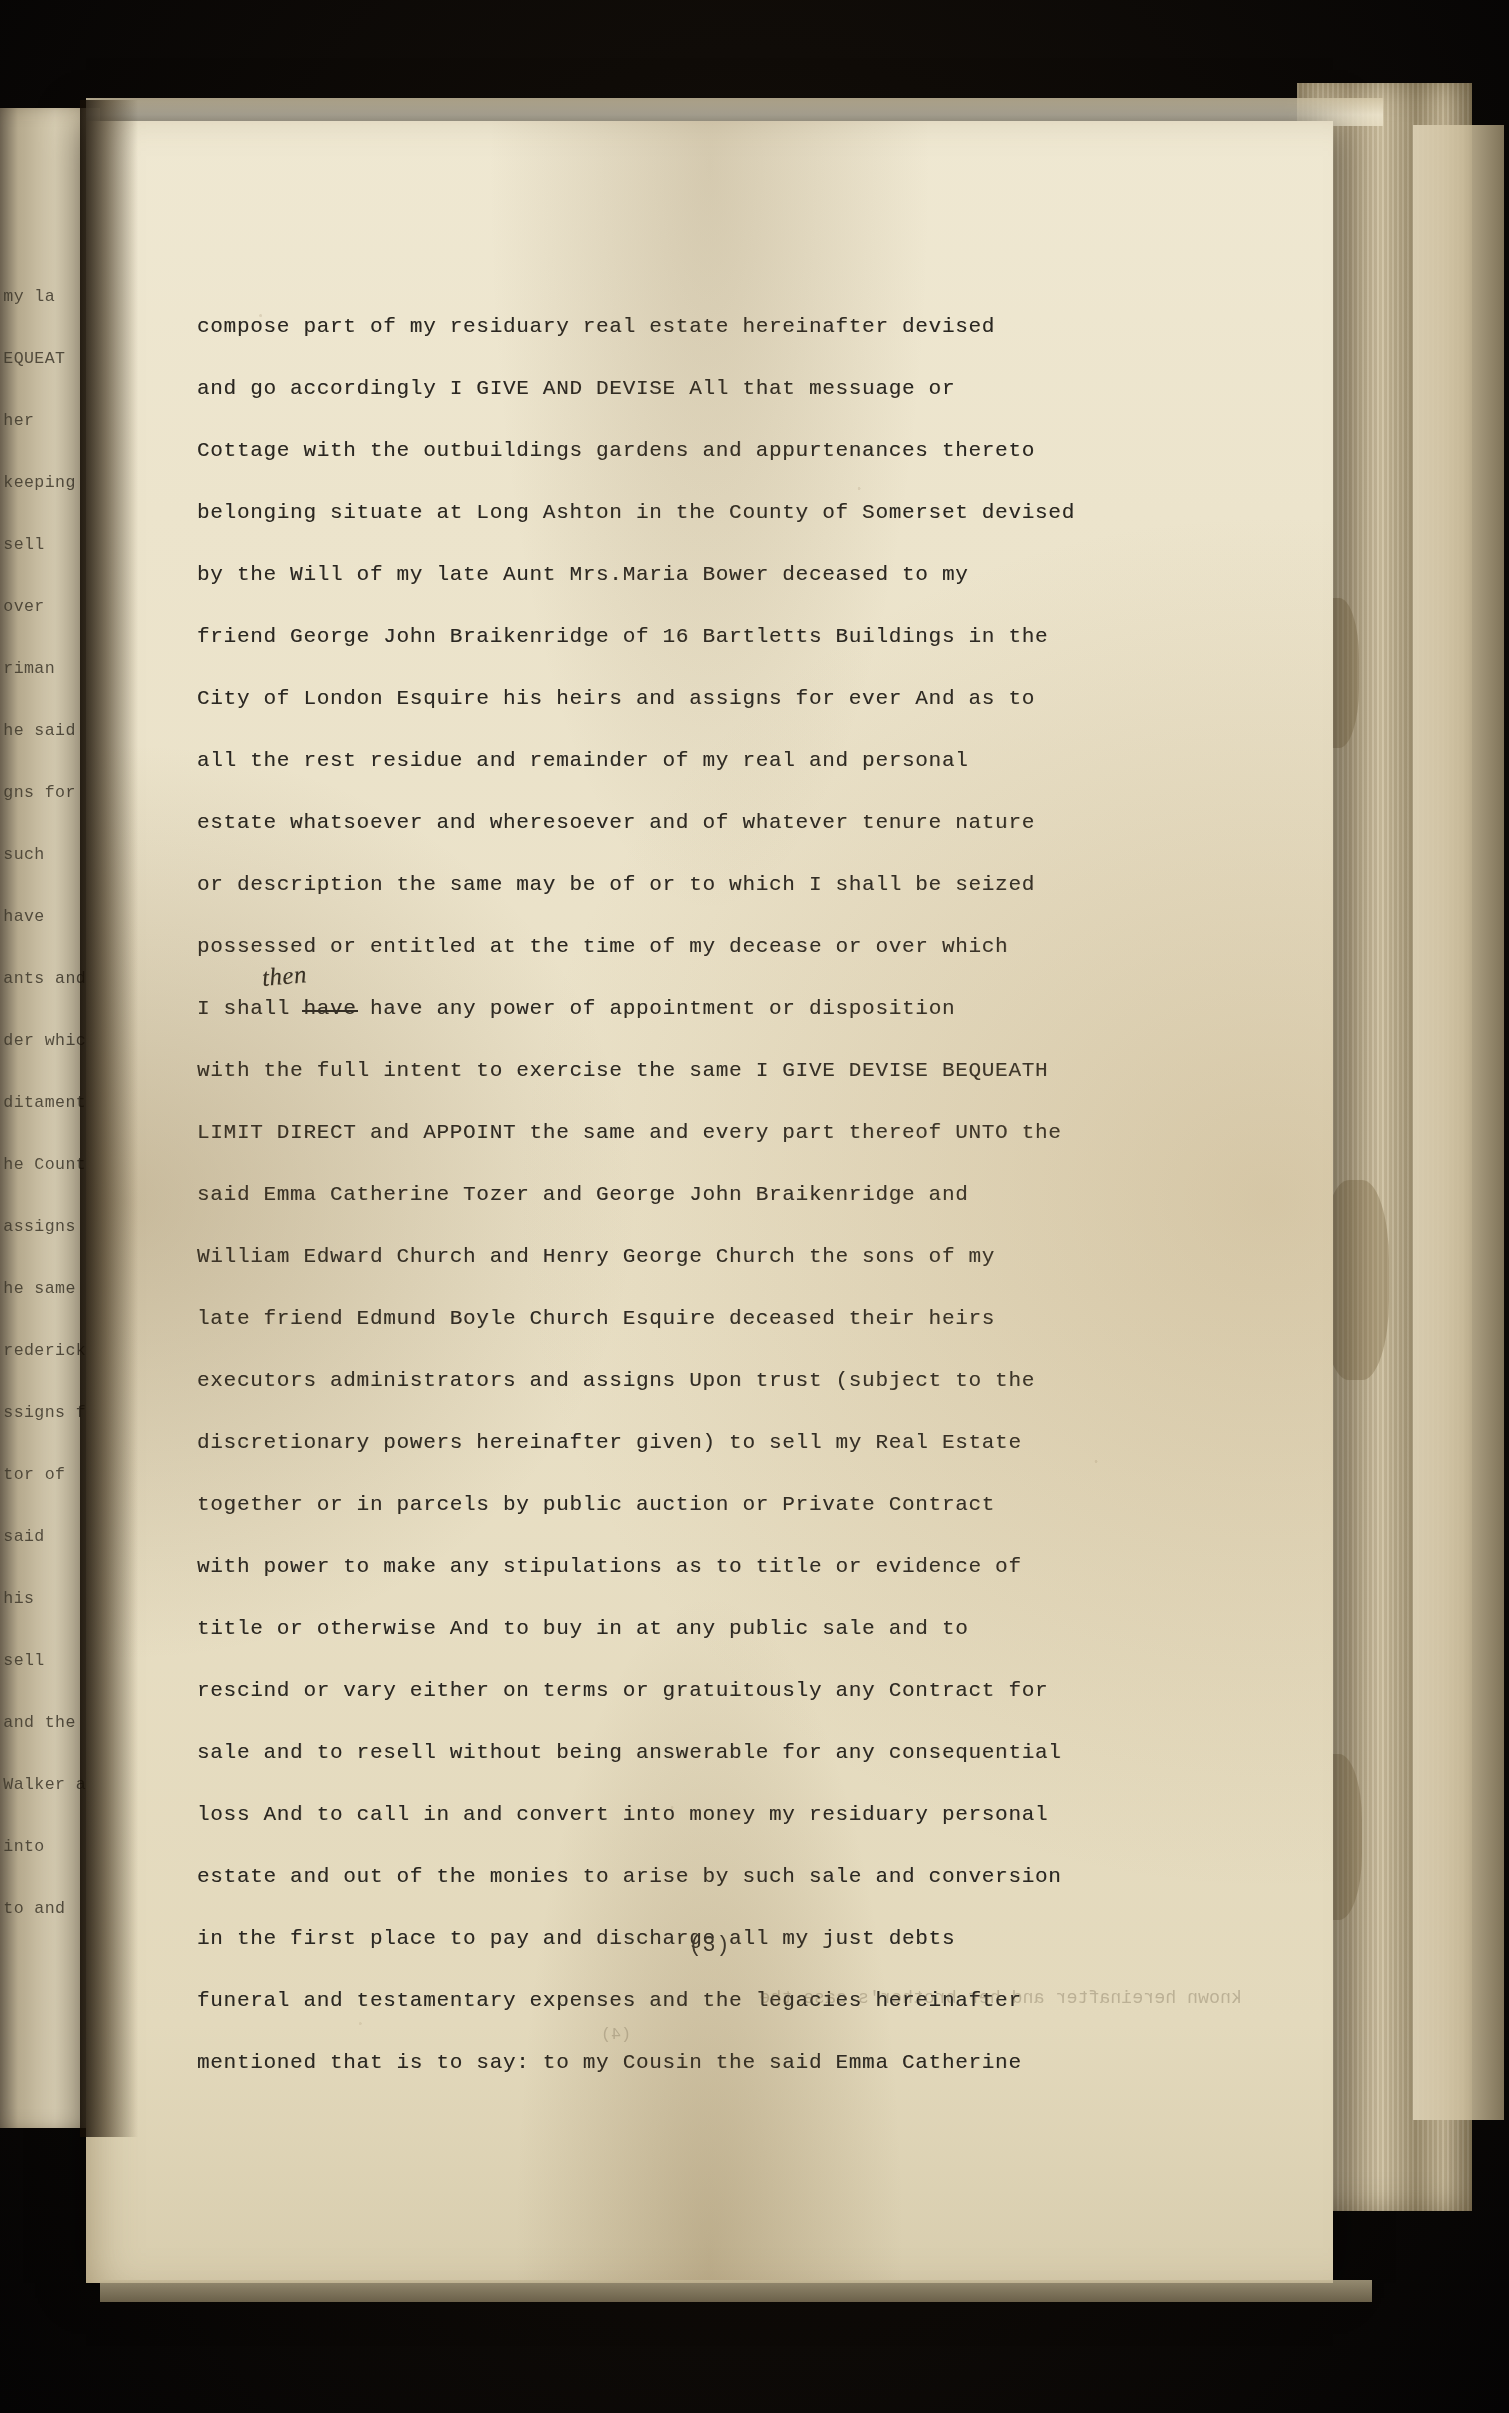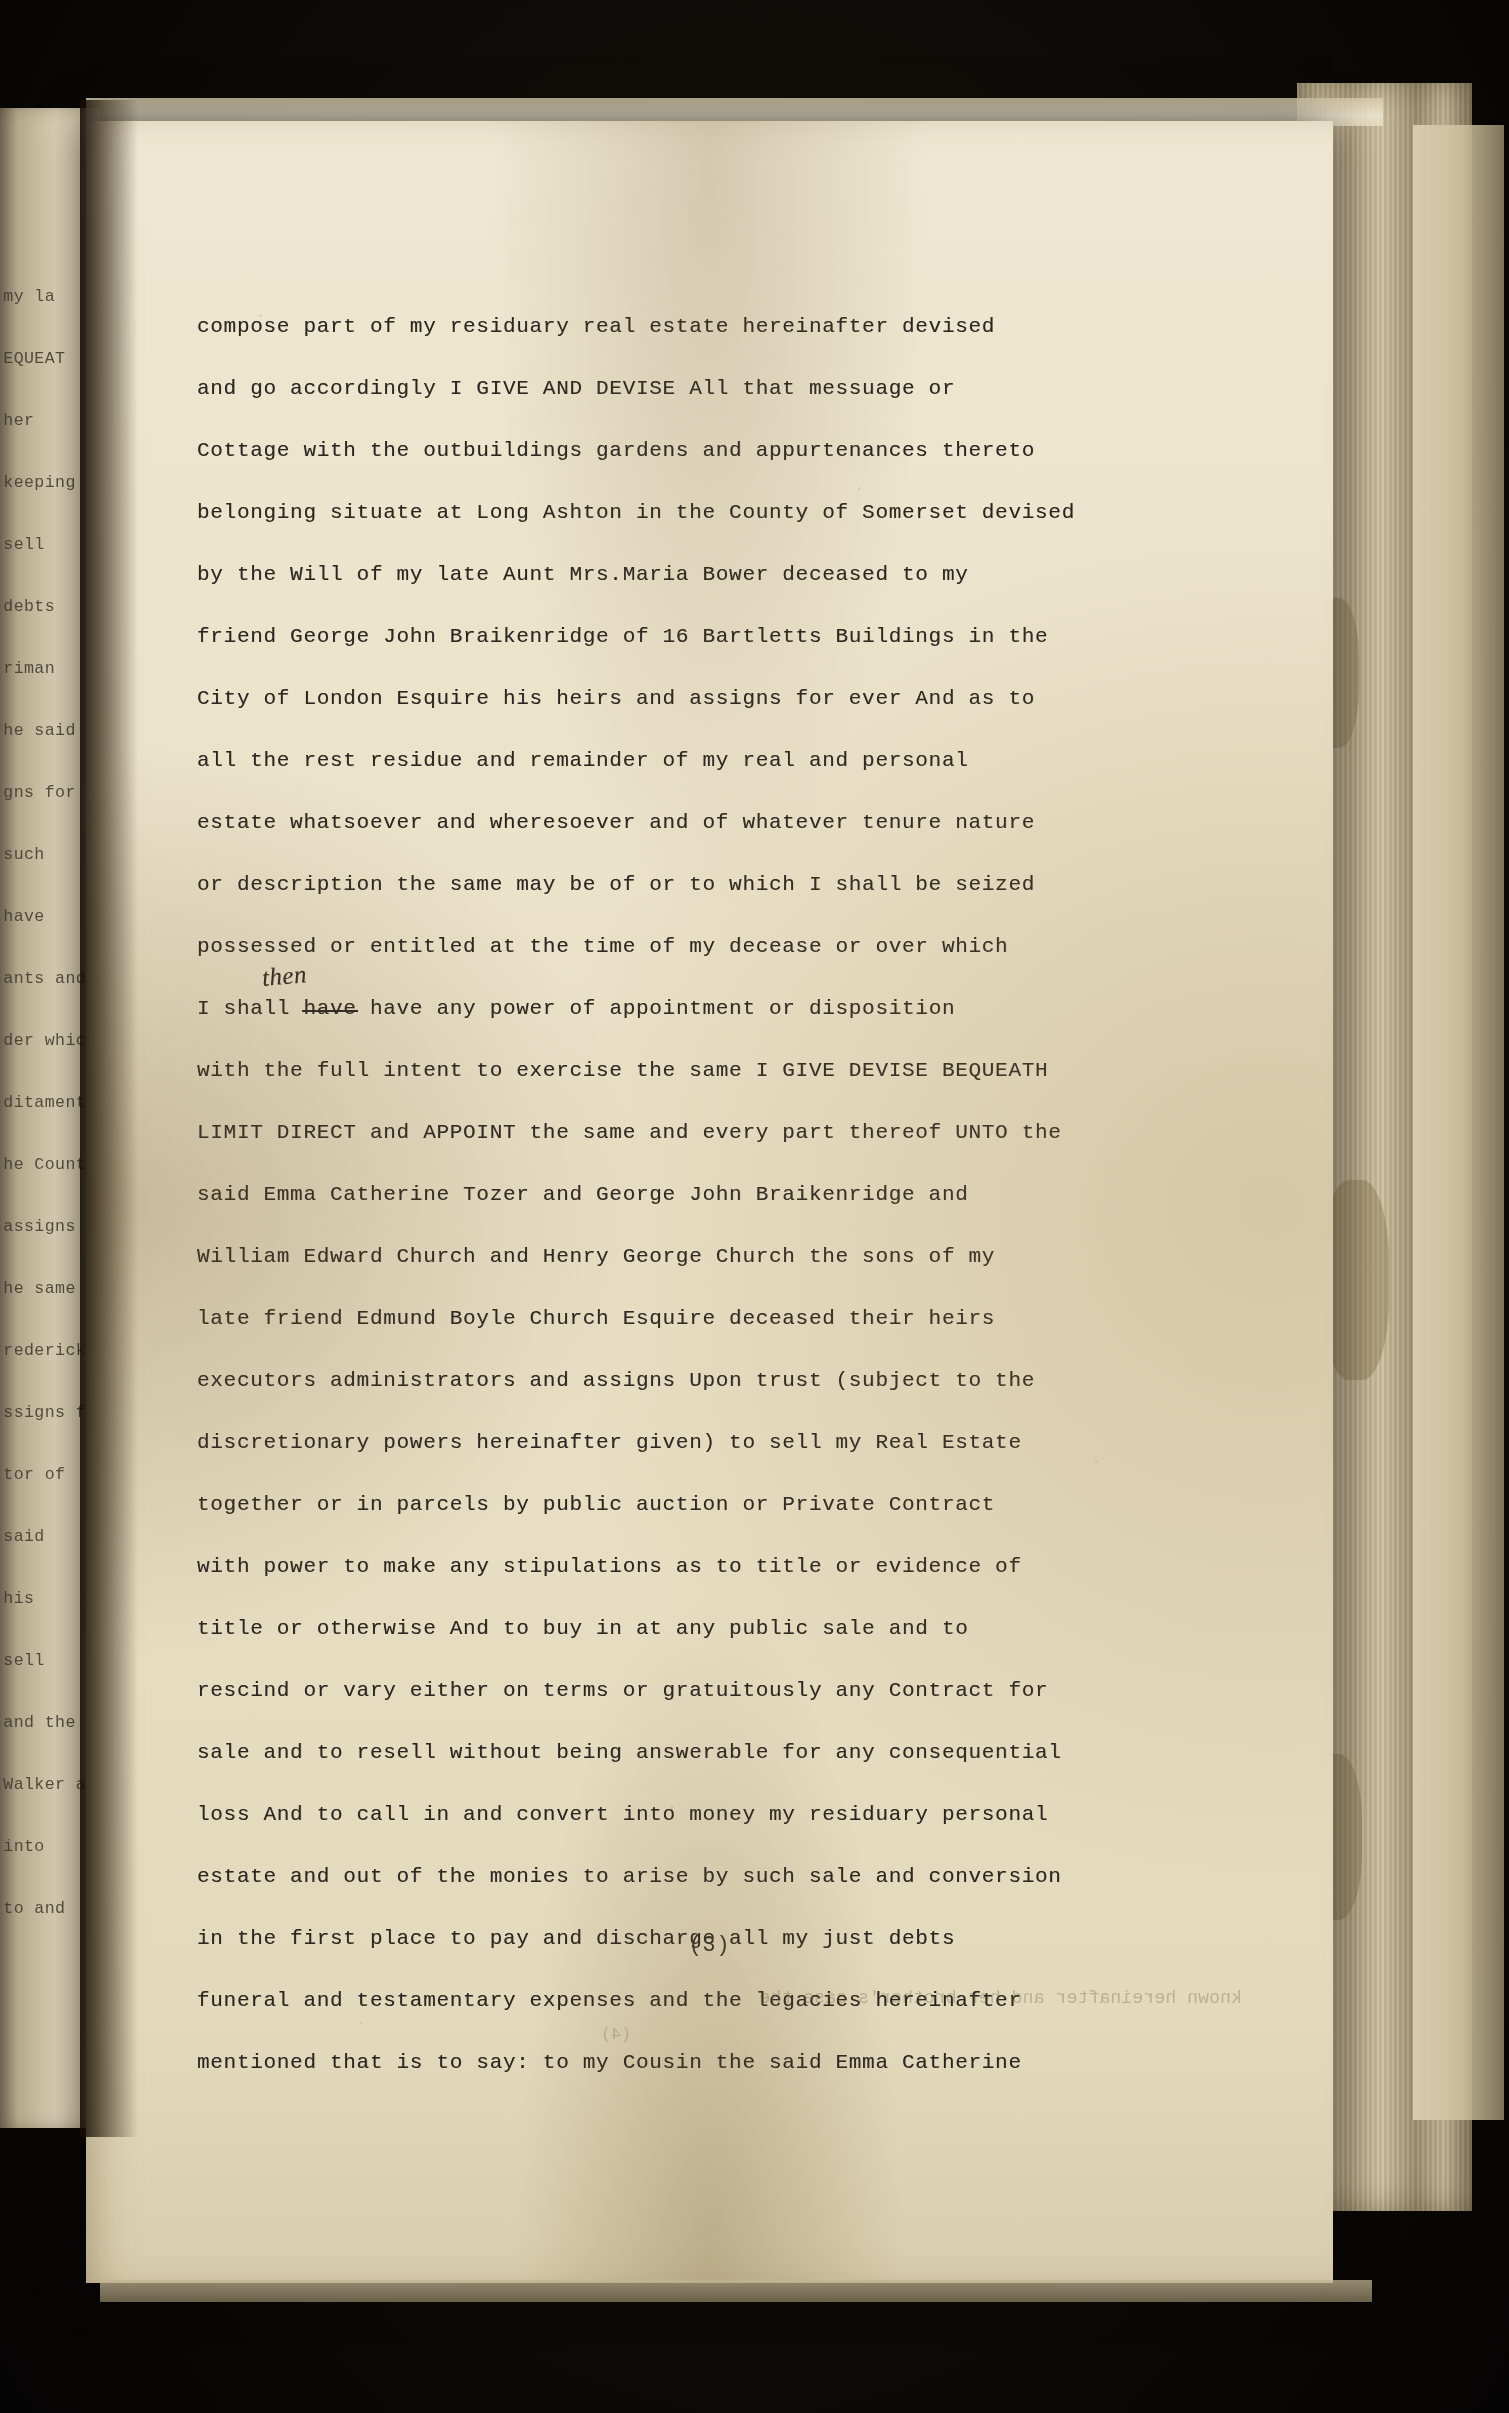--- a/index.html
+++ b/index.html
@@ -244,21 +244,21 @@
   <div class="backdrop"></div>
 
   <div class="left-page">
     <div class="left-page-inner">
       <div class="left-line">my la</div>
       <div class="left-line">EQUEAT</div>
       <div class="left-line"></div>
       <div class="left-line">her</div>
       <div class="left-line">keeping</div>
       <div class="left-line">sell </div>
-      <div class="left-line">debts</div>
+      <div class="left-line">over</div>
       <div class="left-line">riman</div>
       <div class="left-line">he said</div>
       <div class="left-line">gns for</div>
       <div class="left-line"> such</div>
       <div class="left-line"> have</div>
       <div class="left-line">ants and</div>
       <div class="left-line">der which</div>
       <div class="left-line">ditament</div>
       <div class="left-line">he Count</div>
       <div class="left-line">assigns</div>

